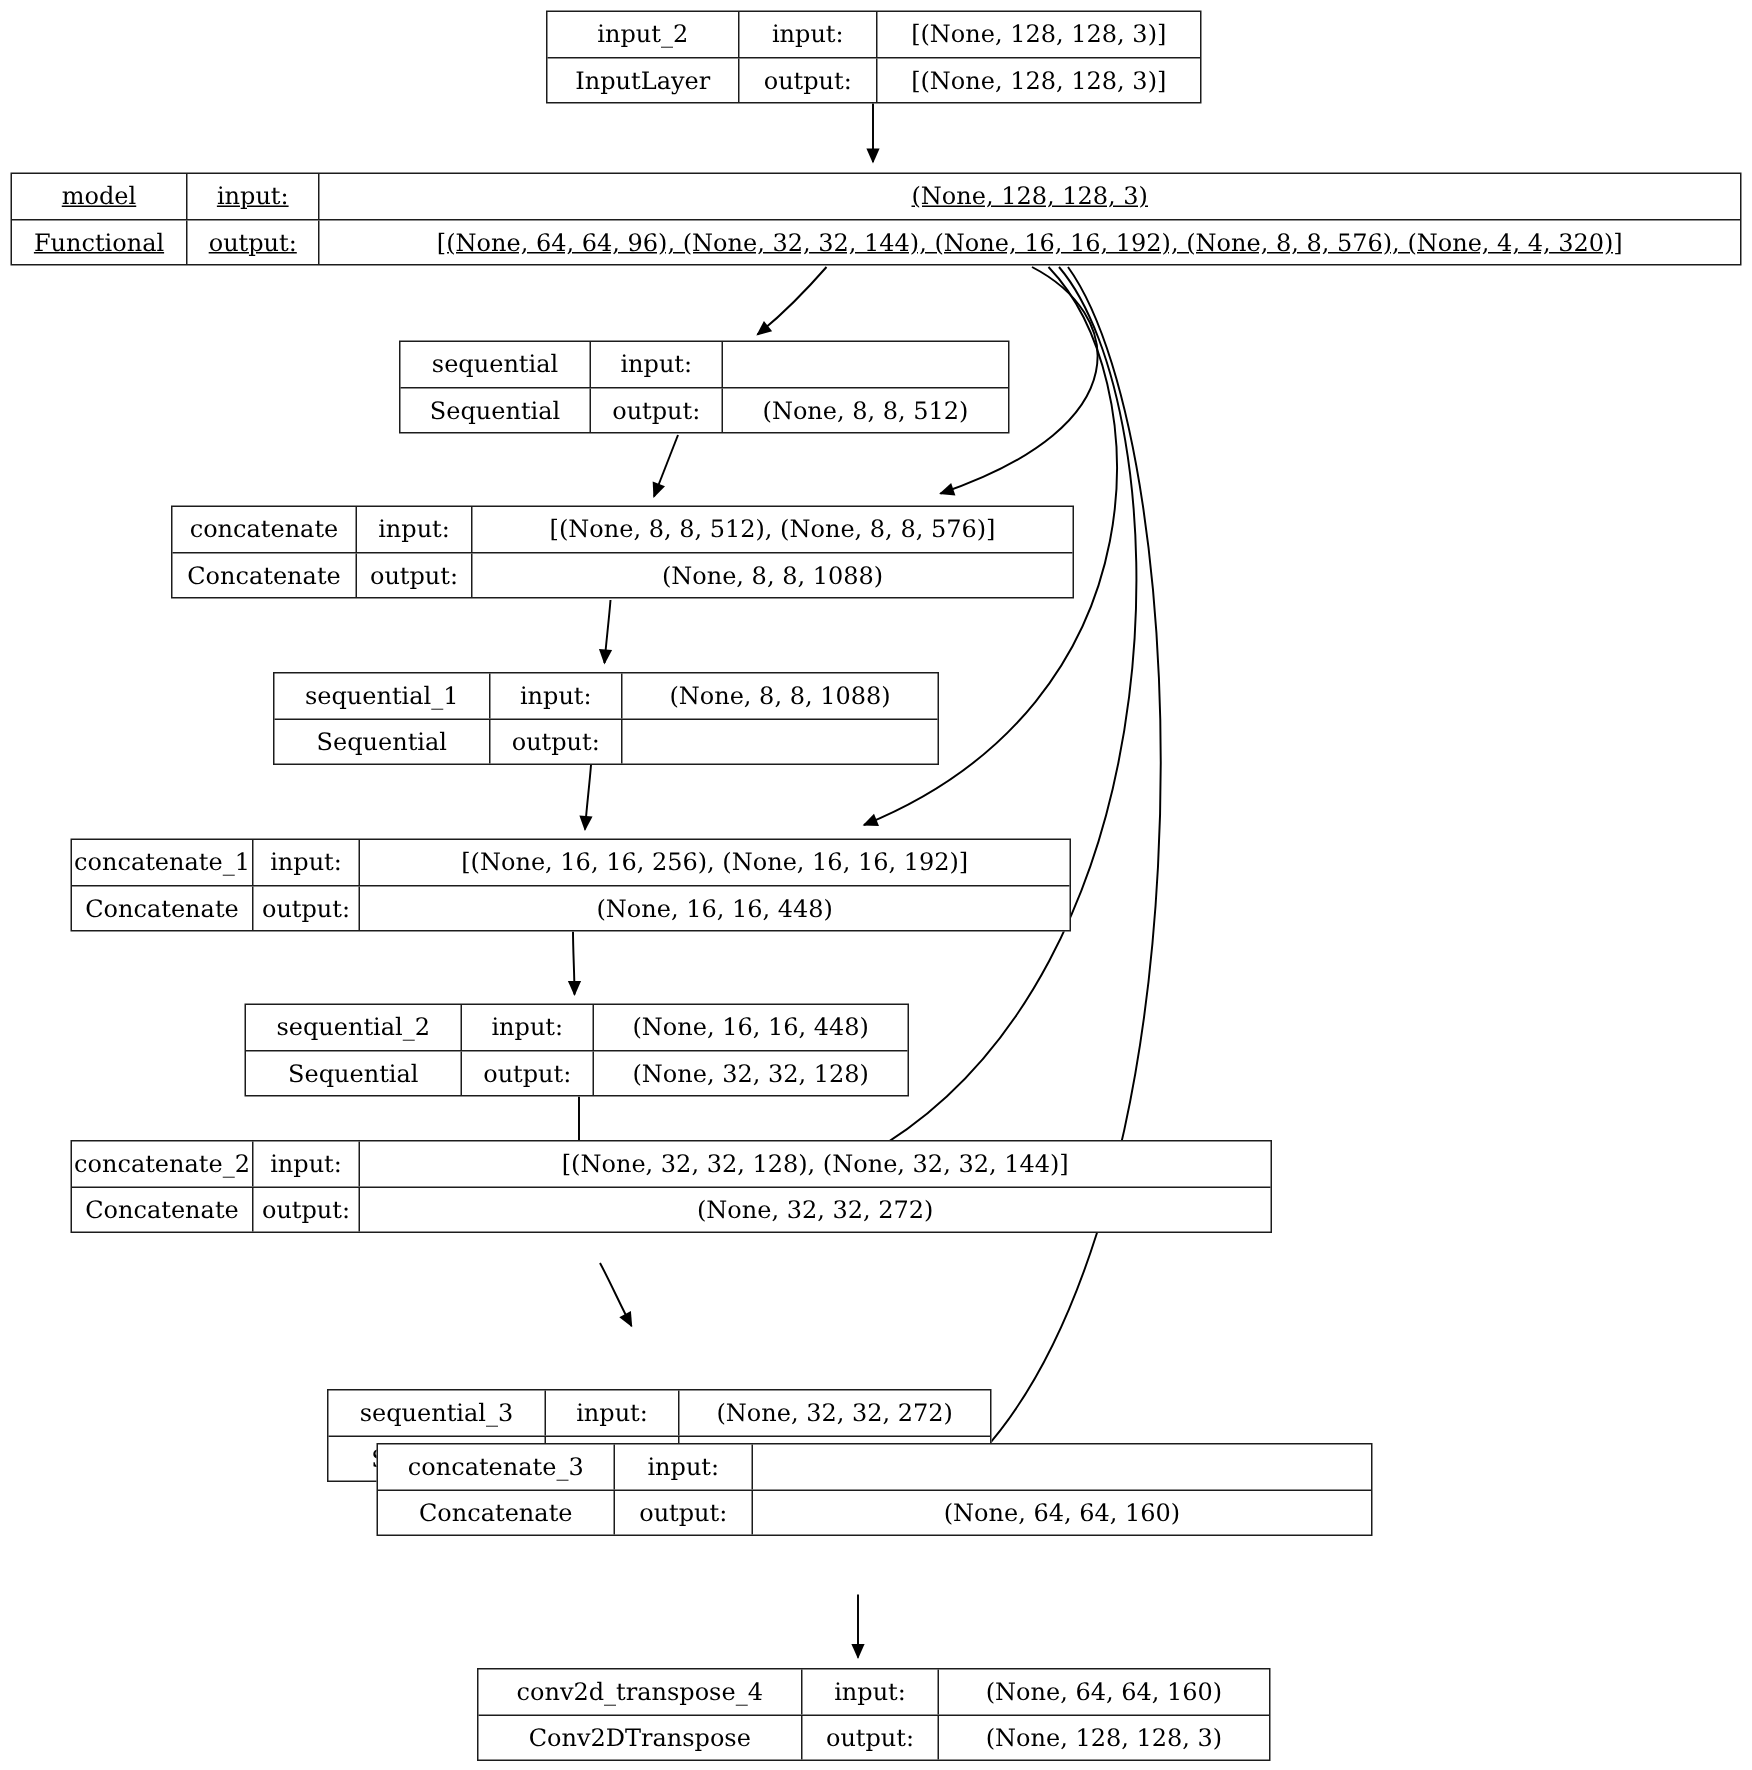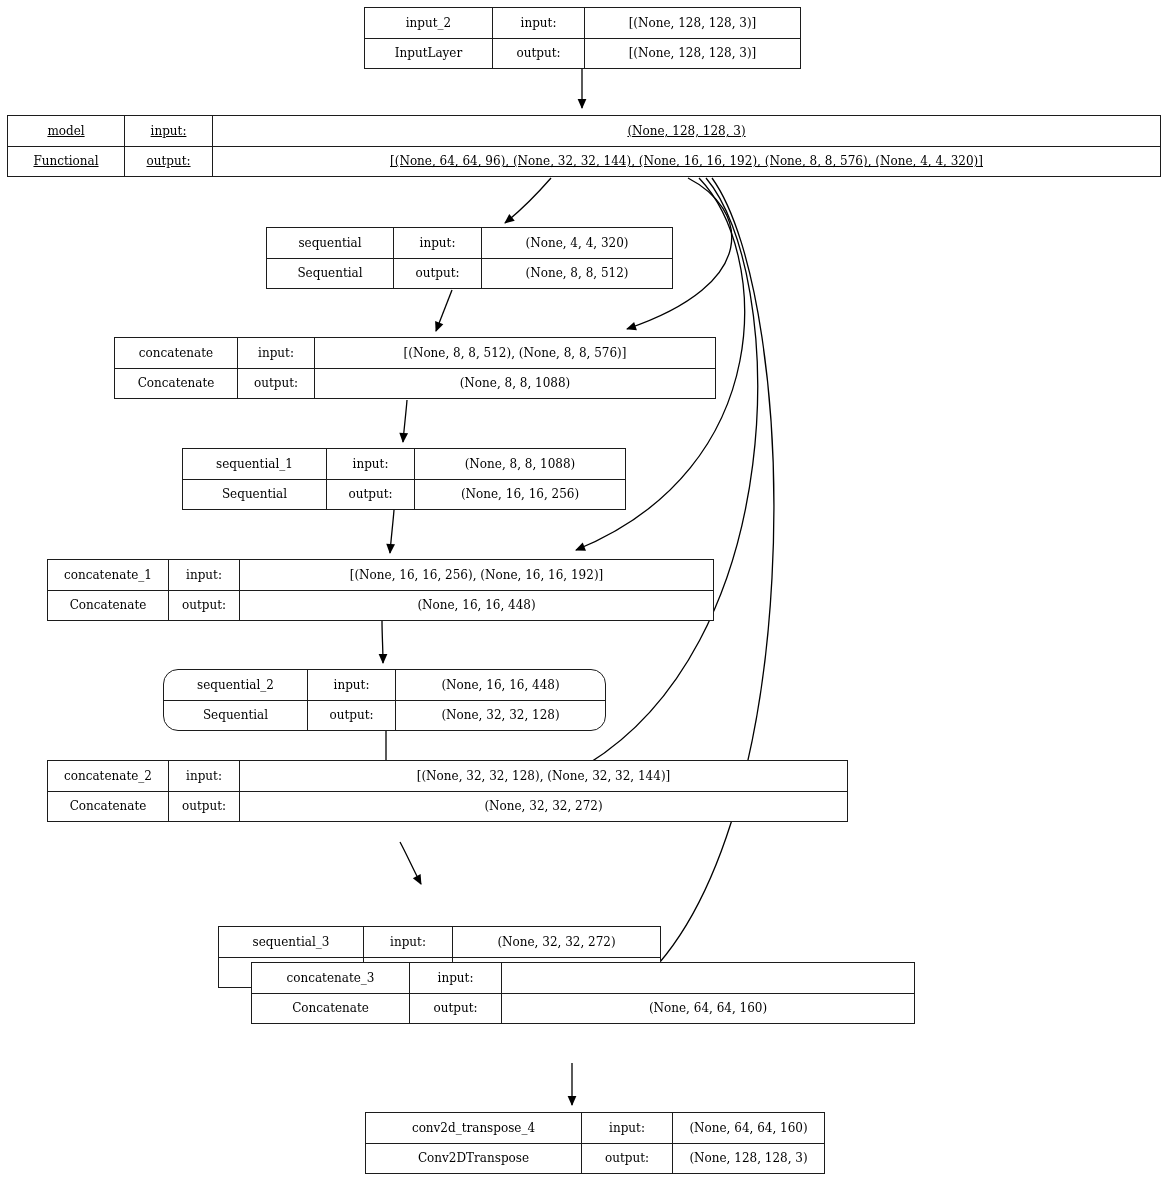--- a/index.html
+++ b/index.html
@@ -1,21 +1,21 @@
 <!DOCTYPE html>
 <html><head>
 <meta charset="utf-8">
 <style>
   html,body{margin:0;padding:0;background:#ffffff;}
   #canvas{
     position:relative;
     width:1168px;height:1180px;
     background:#ffffff;
     font-family:"DejaVu Serif","Liberation Serif",serif;
-    font-size:12px;color:#000;
+    font-size:16px;color:#000;
     overflow:hidden;
   }
   #edges{position:absolute;left:0;top:0;width:1168px;height:1180px;}
   .node{
     position:absolute;height:62px;
     display:flex;flex-direction:column;
     background:#fff;border:1px solid #1c1c1c;box-sizing:border-box;
   }
   .nrow{display:flex;flex:1;min-height:0;}
   .nrow.top{border-bottom:1px solid #1c1c1c;}
@@ -78,21 +78,20 @@
       <div class="cell c1">Functional</div>
       <div class="cell c2">output:</div>
       <div class="cell c3">[(None, 64, 64, 96), (None, 32, 32, 144), (None, 16, 16, 192), (None, 8, 8, 576), (None, 4, 4, 320)]</div>
     </div>
   </div>
 
   <div class="node" style="left:266px;top:227px;width:407px;--w1:127px;--w2:88px;">
     <div class="nrow top">
       <div class="cell c1">sequential</div>
       <div class="cell c2">input:</div>
-      <div class="cell c3">(None, 4, 4, 320)</div>
     </div>
     <div class="nrow">
       <div class="cell c1">Sequential</div>
       <div class="cell c2">output:</div>
       <div class="cell c3">(None, 8, 8, 512)</div>
     </div>
   </div>
 
   <div class="node" style="left:114px;top:337px;width:602px;--w1:123px;--w2:77px;">
     <div class="nrow top">
@@ -109,38 +108,37 @@
 
   <div class="node" style="left:182px;top:448px;width:444px;--w1:144px;--w2:88px;">
     <div class="nrow top">
       <div class="cell c1">sequential_1</div>
       <div class="cell c2">input:</div>
       <div class="cell c3">(None, 8, 8, 1088)</div>
     </div>
     <div class="nrow">
       <div class="cell c1">Sequential</div>
       <div class="cell c2">output:</div>
-      <div class="cell c3">(None, 16, 16, 256)</div>
     </div>
   </div>
 
   <div class="node" style="left:47px;top:559px;width:667px;--w1:121px;--w2:71px;">
     <div class="nrow top">
       <div class="cell c1">concatenate_1</div>
       <div class="cell c2">input:</div>
       <div class="cell c3">[(None, 16, 16, 256), (None, 16, 16, 192)]</div>
     </div>
     <div class="nrow">
       <div class="cell c1">Concatenate</div>
       <div class="cell c2">output:</div>
       <div class="cell c3">(None, 16, 16, 448)</div>
     </div>
   </div>
 
-  <div class="node" style="left:163px;top:669px;width:443px;border-radius:15px;--w1:144px;--w2:88px;">
+  <div class="node" style="left:163px;top:669px;width:443px;--w1:144px;--w2:88px;">
     <div class="nrow top">
       <div class="cell c1">sequential_2</div>
       <div class="cell c2">input:</div>
       <div class="cell c3">(None, 16, 16, 448)</div>
     </div>
     <div class="nrow">
       <div class="cell c1">Sequential</div>
       <div class="cell c2">output:</div>
       <div class="cell c3">(None, 32, 32, 128)</div>
     </div>
@@ -177,21 +175,21 @@
       <div class="cell c1">concatenate_3</div>
       <div class="cell c2">input:</div>
     </div>
     <div class="nrow">
       <div class="cell c1">Concatenate</div>
       <div class="cell c2">output:</div>
       <div class="cell c3">(None, 64, 64, 160)</div>
     </div>
   </div>
 
-  <div class="node" style="left:318px;top:1112px;width:460px;margin-left:47px;--w1:216px;--w2:91px;">
+  <div class="node" style="left:318px;top:1112px;width:529px;--w1:216px;--w2:91px;">
     <div class="nrow top">
       <div class="cell c1">conv2d_transpose_4</div>
       <div class="cell c2">input:</div>
       <div class="cell c3">(None, 64, 64, 160)</div>
     </div>
     <div class="nrow">
       <div class="cell c1">Conv2DTranspose</div>
       <div class="cell c2">output:</div>
       <div class="cell c3">(None, 128, 128, 3)</div>
     </div>

